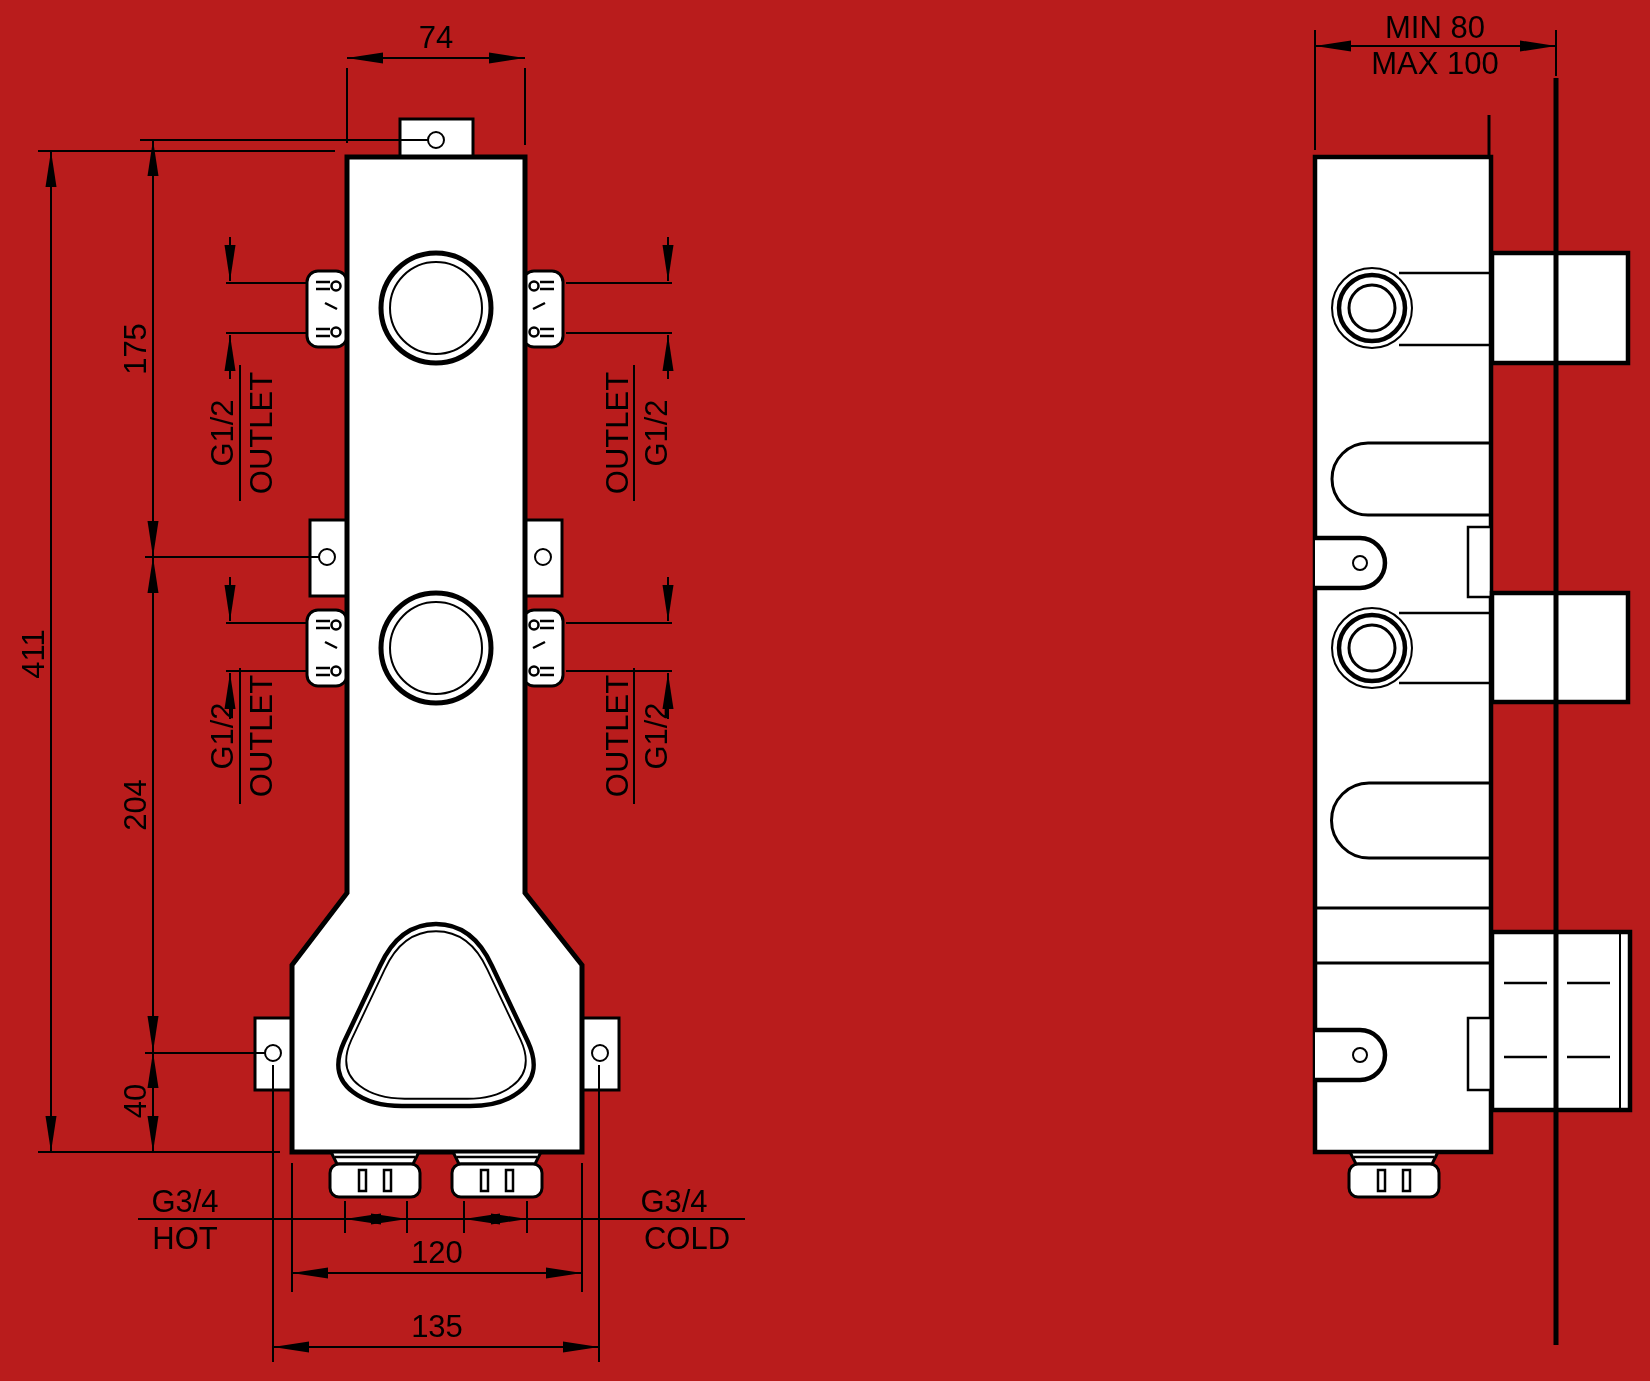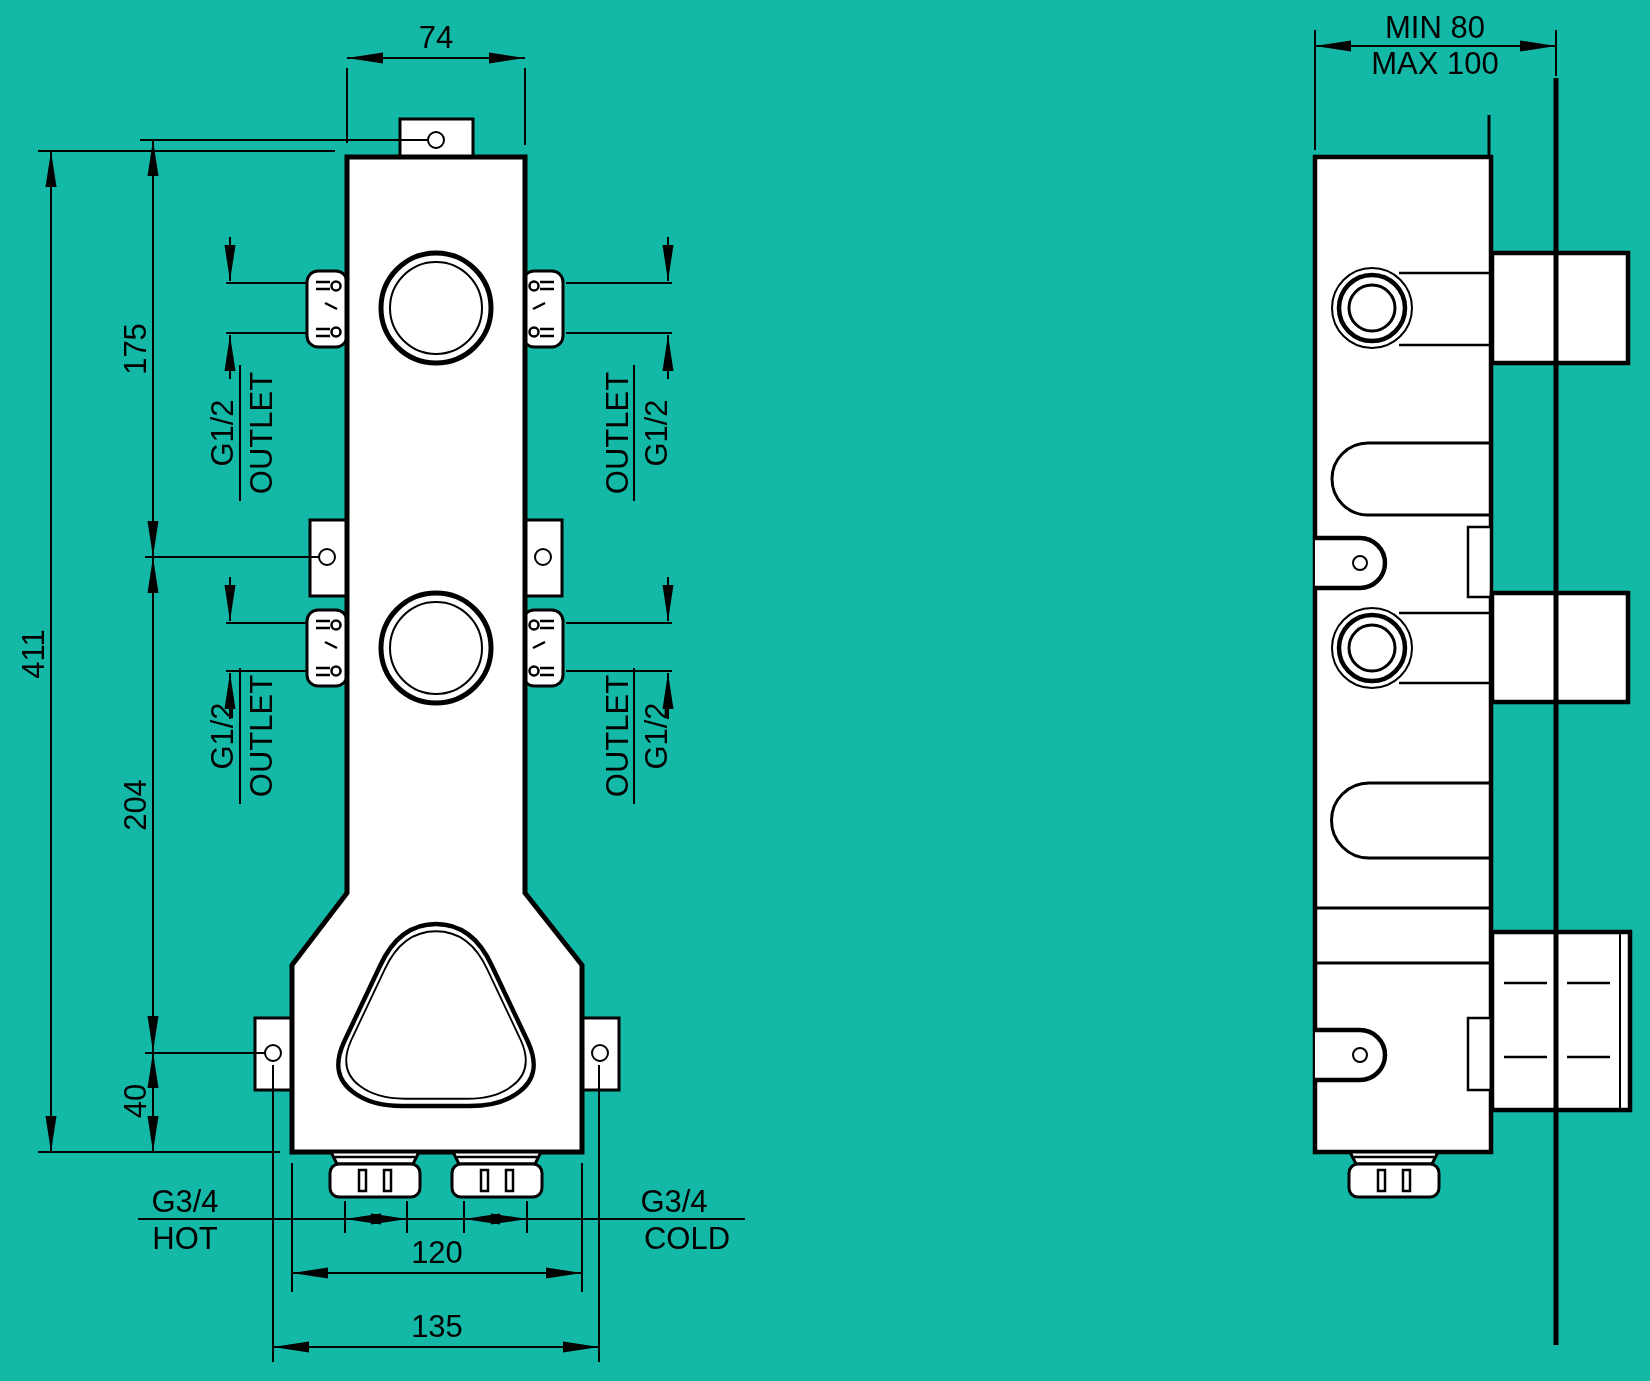--- a/index.html
+++ b/index.html
@@ -1,16 +1,16 @@
 <!DOCTYPE html>
 <html><head>
 <meta charset="utf-8">
 <style>
   html,body{margin:0;padding:0;background:#fff;}
-  .sheet{position:relative;width:1650px;height:1381px;background:#14b8a6;overflow:hidden;}
+  .sheet{position:relative;width:1650px;height:1381px;background:#b91c1c;overflow:hidden;}
   svg{display:block;}
   .t{font-family:"Liberation Sans","DejaVu Sans",sans-serif;font-size:31px;fill:#000;}
   .dim{stroke:#000;stroke-width:2;fill:none;}
   .thin{stroke:#000;stroke-width:2.5;fill:none;}
   .med{stroke:#000;stroke-width:3;fill:none;}
   .bold{stroke:#000;stroke-width:4.5;fill:none;}
   .outline{stroke:#000;stroke-width:5;fill:#fff;}
   .wfill{fill:#fff;}
 </style>
 </head>

